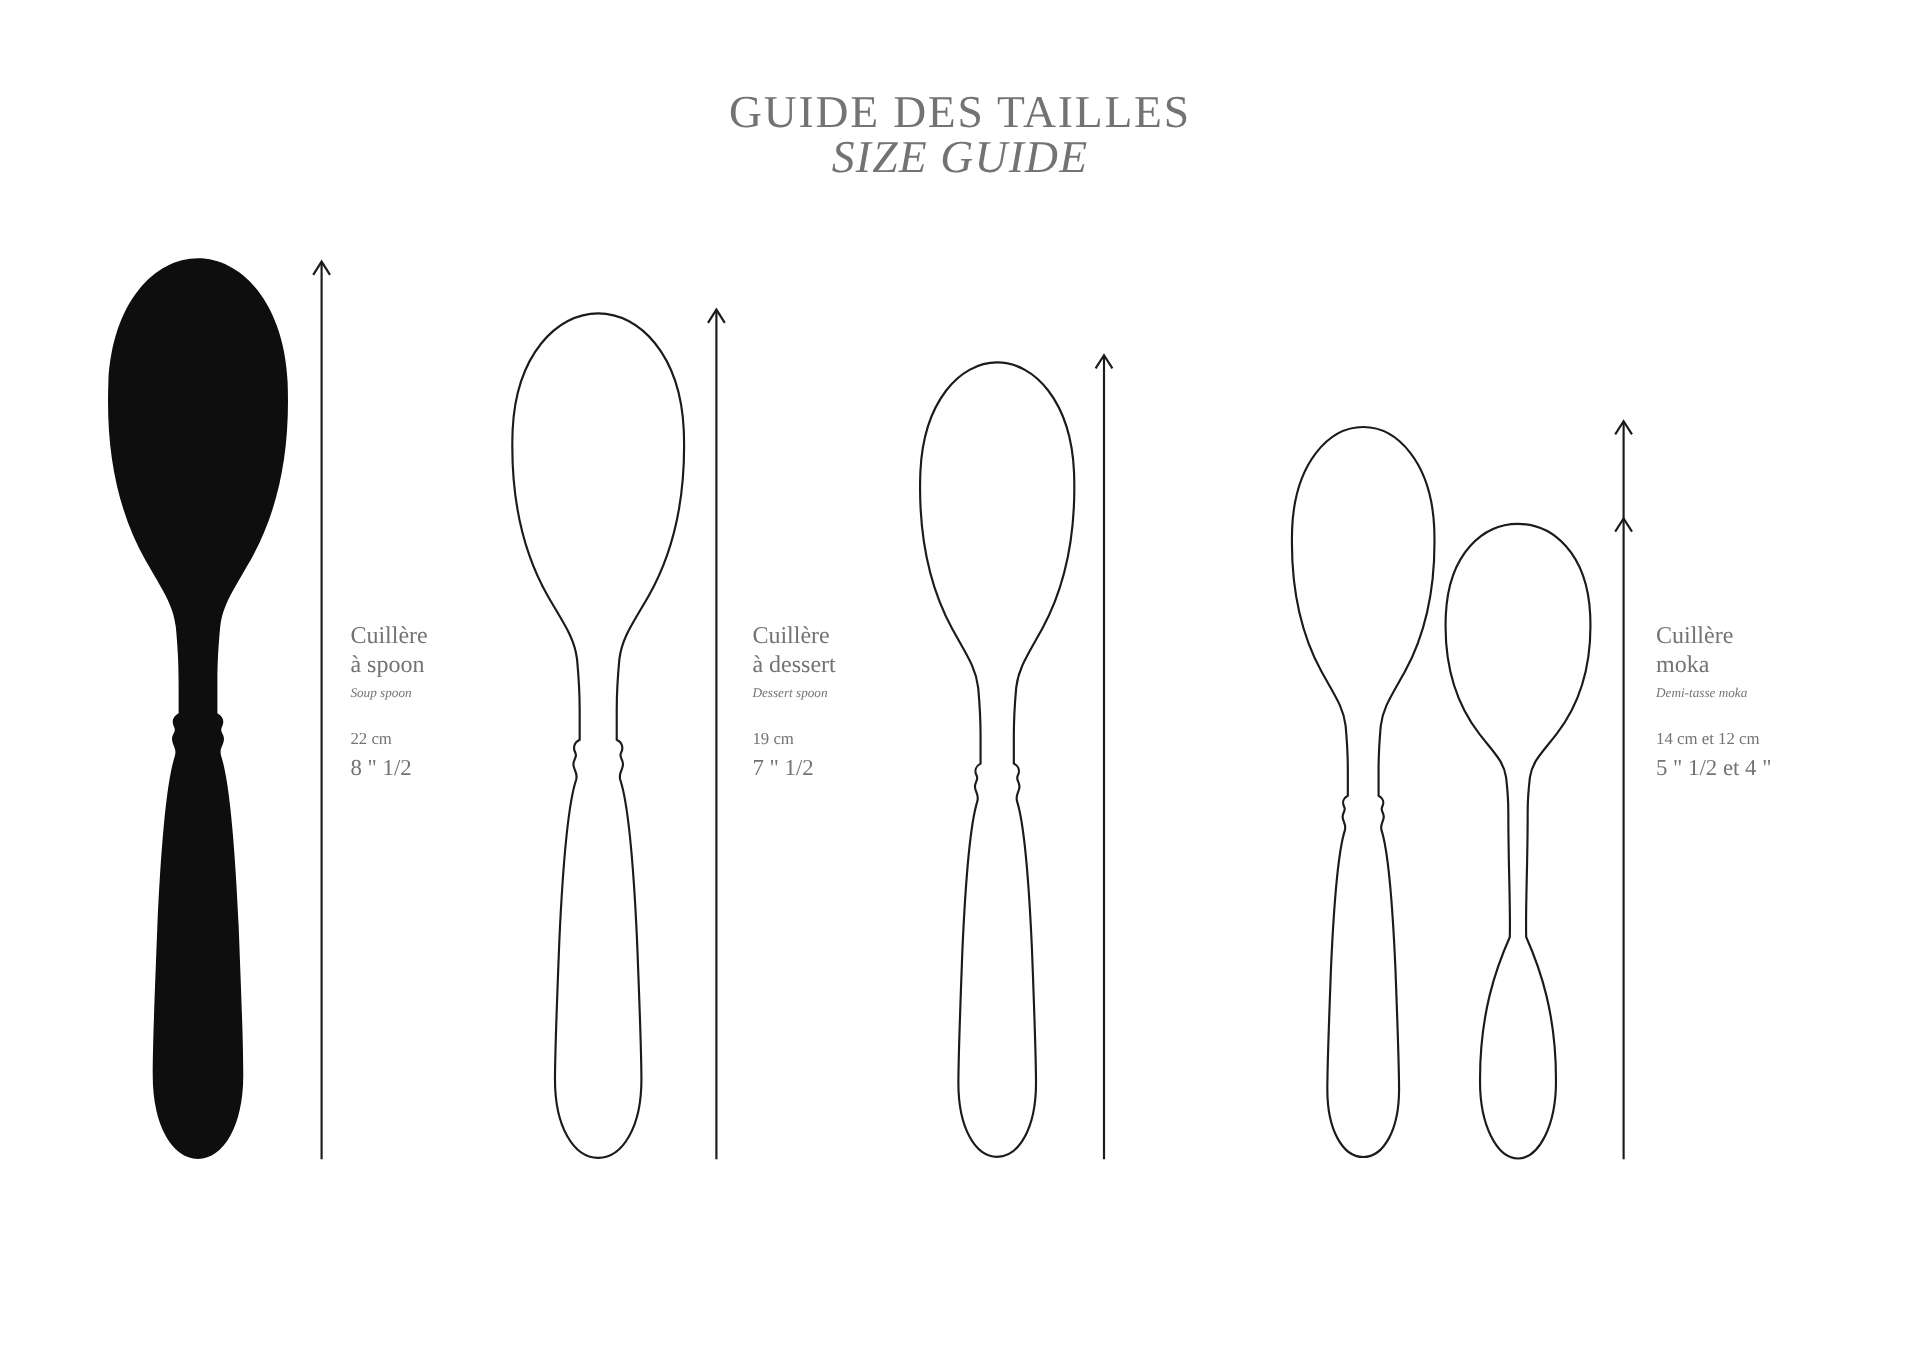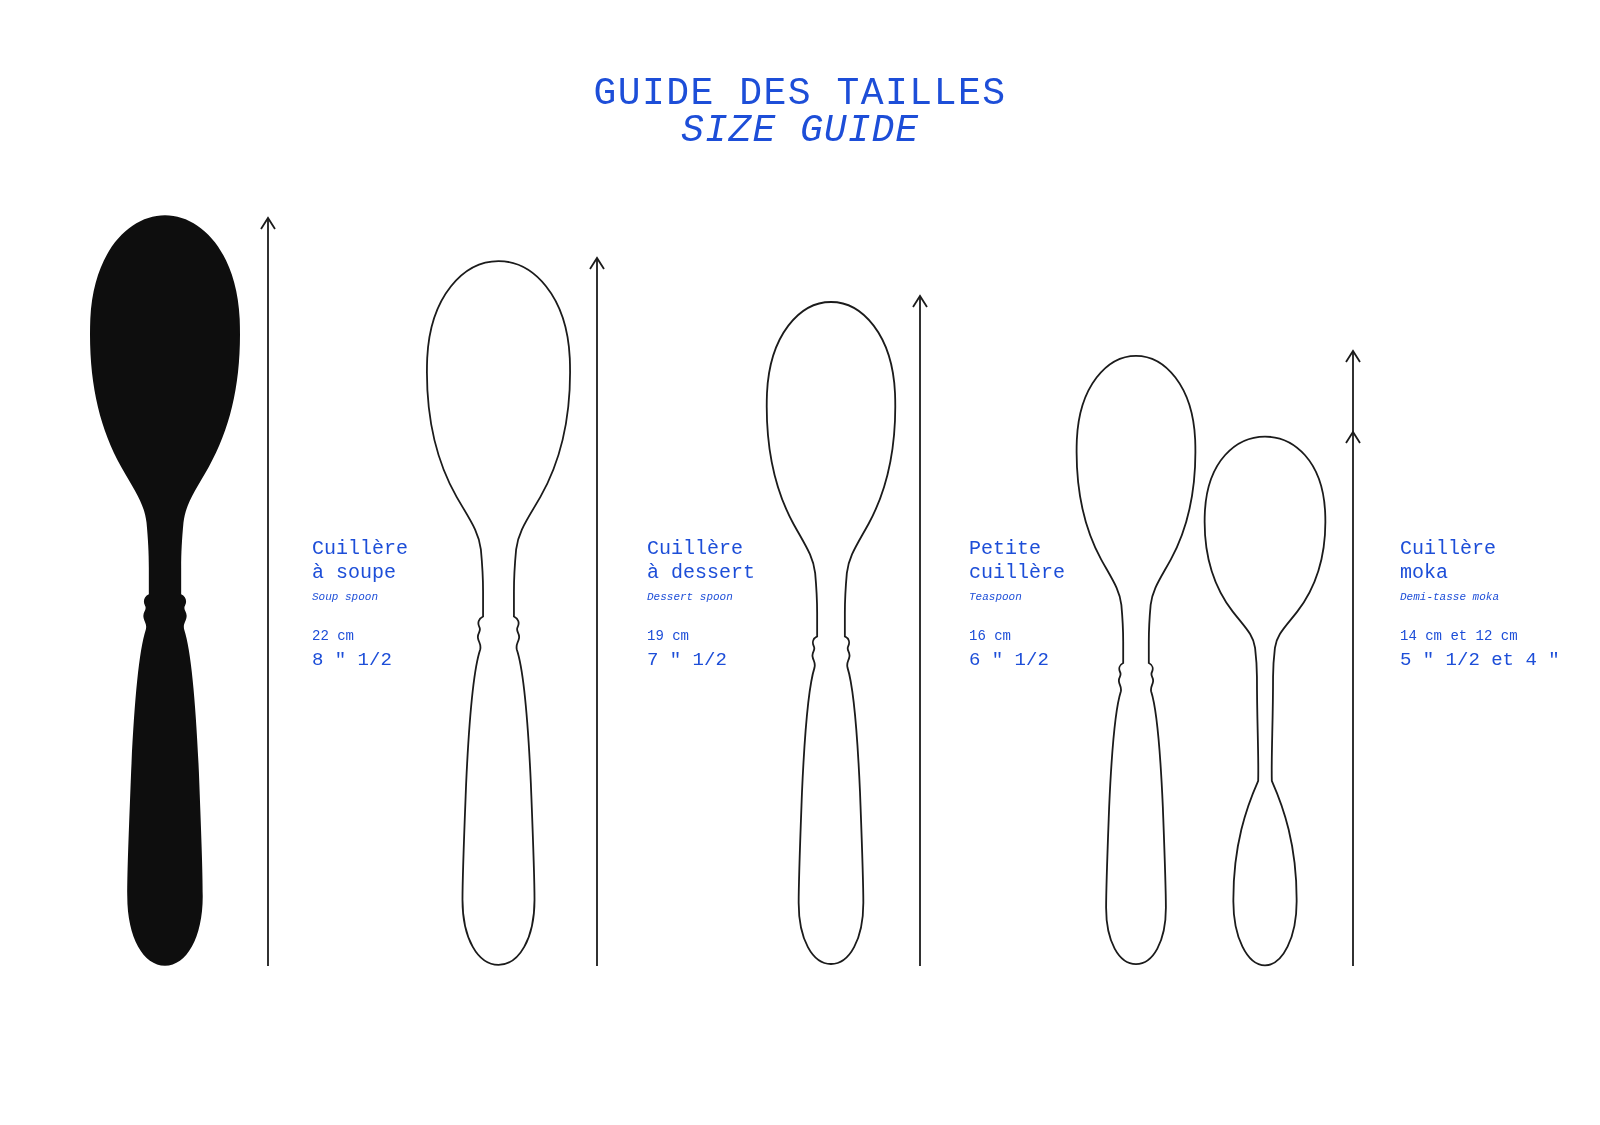--- a/index.html
+++ b/index.html
@@ -6,22 +6,22 @@
     margin: 0;
     padding: 0;
     background: #ffffff;
   }
   .page {
     position: relative;
     width: 1600px;
     height: 1125px;
     background: #ffffff;
     overflow: hidden;
-    font-family: Liberation Mono, monospace;
-    color: #1d4ed8;
+    font-family: Liberation Serif, serif;
+    color: #737373;
   }
   .header {
     position: absolute;
     left: 0;
     right: 0;
     top: 74px;
     text-align: center;
   }
   .title {
     font-size: 38px;
@@ -45,23 +45,22 @@
   .arrows-overlay {
     position: absolute;
     left: 0;
     top: 0;
     width: 1600px;
     height: 1125px;
     pointer-events: none;
   }
   .spoon-label {
     position: absolute;
-    top: 537px;
+    top: 518px;
     white-space: nowrap;
-    margin-left: 20px;
   }
   .spoon-label .fr {
     font-size: 20px;
     line-height: 24px;
     font-weight: 400;
   }
   .spoon-label .en {
     font-size: 11px;
     line-height: 25px;
     font-style: italic;
@@ -155,41 +154,34 @@
       <g>
         <line x1="1353" y1="352" x2="1353" y2="966"></line>
         <polyline points="1346,362 1353,351 1360,362"></polyline>
         <polyline points="1346,443 1353,432 1360,443"></polyline>
       </g>
     </g>
   </svg>
 
   <div class="spoon-label label-1">
     <div class="fr">Cuillère</div>
-    <div class="fr">à soupe</div>
+    <div class="fr">à spoon</div>
     <div class="en">Soup spoon</div>
     <div class="cm">22 cm</div>
     <div class="in">8 " 1/2</div>
   </div>
 
   <div class="spoon-label label-2">
     <div class="fr">Cuillère</div>
     <div class="fr">à dessert</div>
     <div class="en">Dessert spoon</div>
     <div class="cm">19 cm</div>
     <div class="in">7 " 1/2</div>
   </div>
 
-  <div class="spoon-label label-3">
-    <div class="fr">Petite</div>
-    <div class="fr">cuillère</div>
-    <div class="en">Teaspoon</div>
-    <div class="cm">16 cm</div>
-    <div class="in">6 " 1/2</div>
-  </div>
 
   <div class="spoon-label label-4">
     <div class="fr">Cuillère</div>
     <div class="fr">moka</div>
     <div class="en">Demi-tasse moka</div>
     <div class="cm">14 cm et 12 cm</div>
     <div class="in">5 " 1/2 et 4 "</div>
   </div>
 
 </div>

